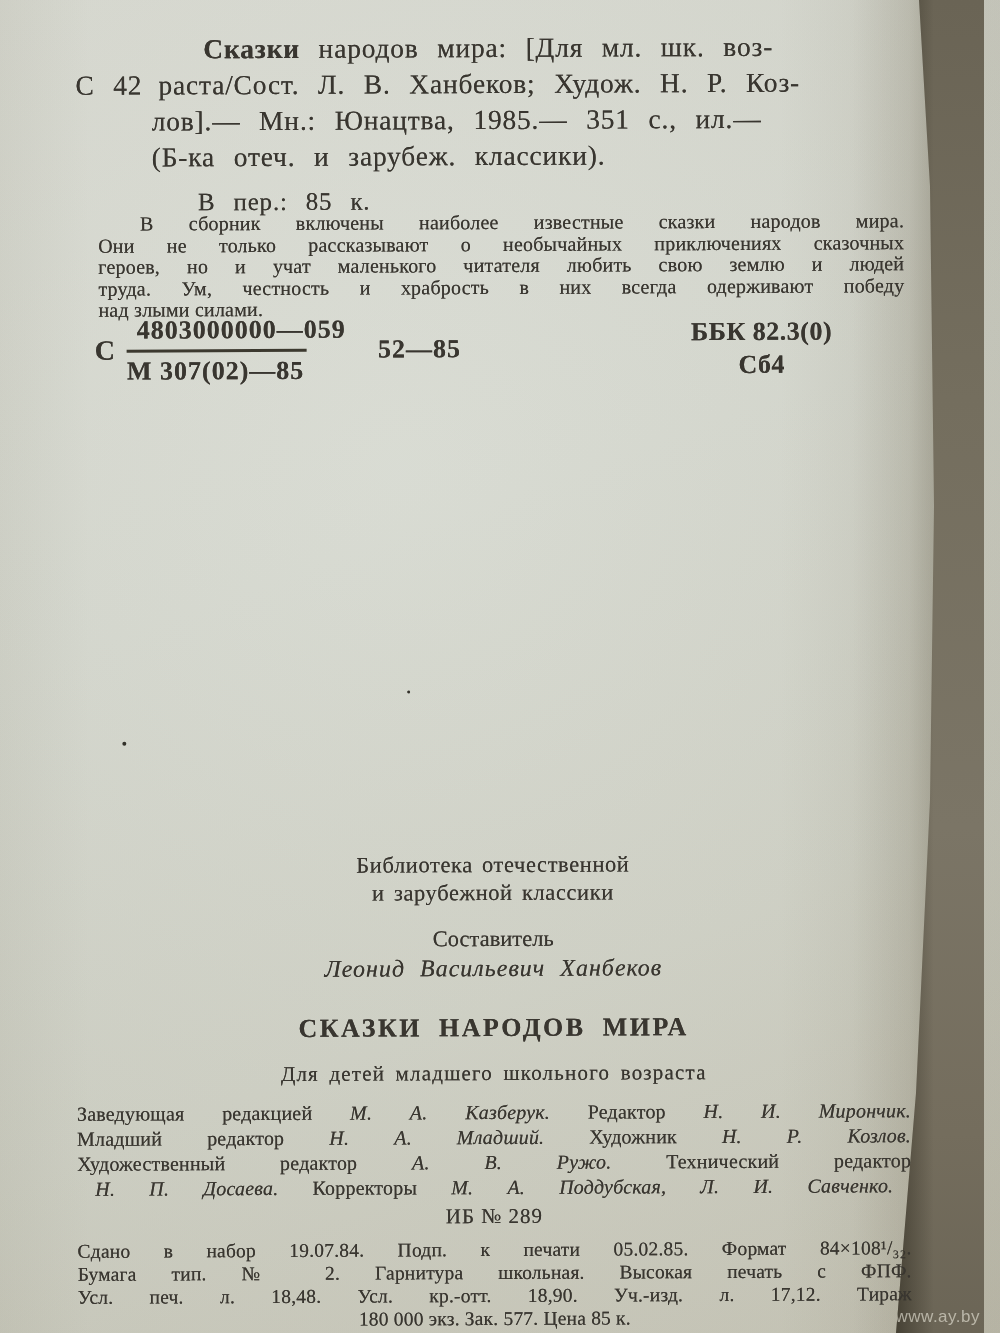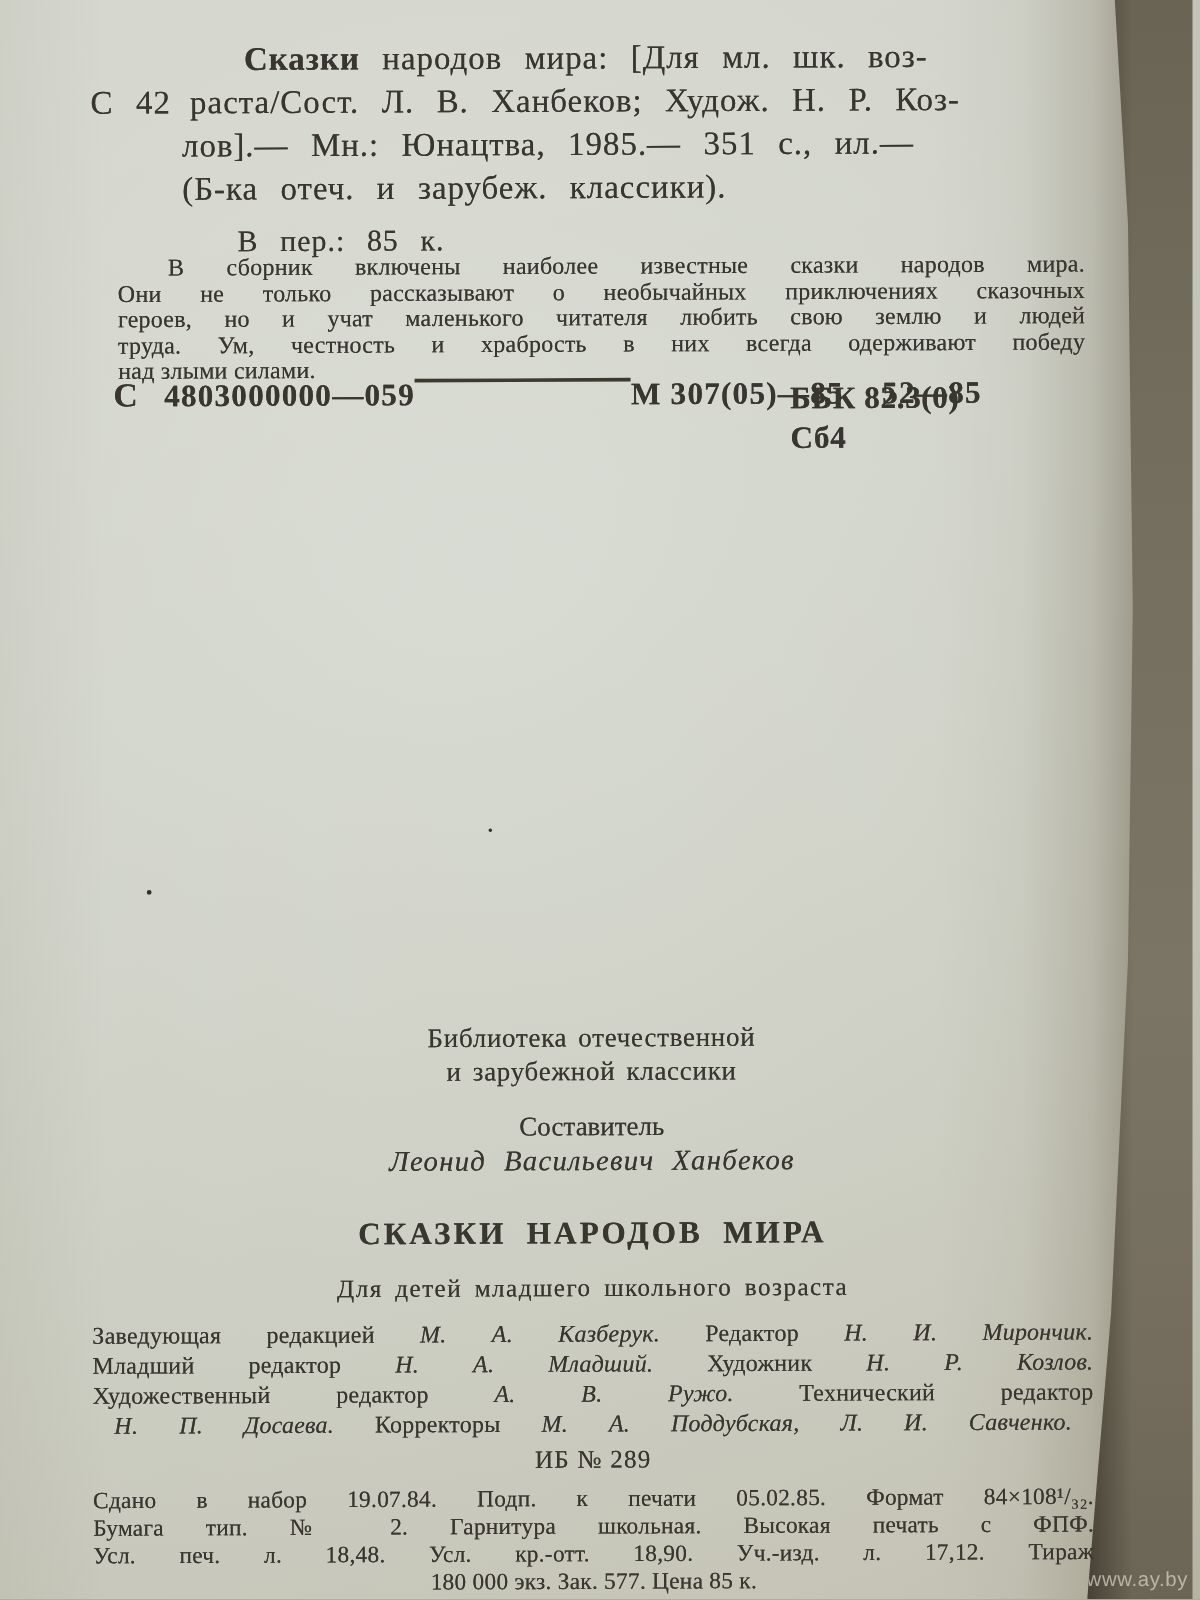--- a/index.html
+++ b/index.html
@@ -17,21 +17,21 @@
     content:''; position:absolute; inset:0; pointer-events:none;
     background:
       radial-gradient(120% 90% at 40% 35%, rgba(255,255,255,0.06) 0%, rgba(120,115,95,0.13) 100%),
       linear-gradient(90deg, rgba(140,135,115,0.10) 0%, rgba(0,0,0,0) 9%, rgba(0,0,0,0) 78%, rgba(118,110,88,0.16) 95%);
   }
   .edge-shade{
     position:absolute; top:0; bottom:0; left:852px; width:104px; pointer-events:none;
     background:linear-gradient(90deg, rgba(121,113,92,0) 0%, rgba(121,113,92,0.16) 55%, rgba(98,91,71,0.45) 100%);
   }
   .book-edge{
-    position:absolute; top:0; right:6px; width:92px; height:100%;
+    position:absolute; top:0; right:16px; width:92px; height:100%;
     background:linear-gradient(180deg,#6a6455 0%,#746e5e 30%,#7b7566 62%,#746d5d 85%,#6b6556 100%);
     clip-path:polygon(27px 0%, 38px 14%, 42px 38%, 38px 60%, 24px 82%, 4px 100%, 100% 100%, 100% 0%);
   }
   .book-edge::before{
     content:''; position:absolute; left:0; top:0; width:58px; height:100%;
     background:linear-gradient(90deg, rgba(32,29,19,0.55), rgba(32,29,19,0) 72%);
   }
   .watermark{
     position:absolute; right:4px; bottom:6px;
     font-family:"Liberation Sans","DejaVu Sans",sans-serif;
@@ -56,26 +56,26 @@
   .tline.noj{text-align-last:left;}
   .tline.first{text-indent:42px;}
   .tline.pad{padding:0 18px;}
   .tline.centerline{text-align:center; text-align-last:center;}
   .it{font-style:italic;}
 
   
   .codes{position:absolute; top:312px; left:96px; width:812px; font-weight:bold;}
   .code-formula{display:flex; align-items:center; font-size:26px;}
   .cf-prefix{font-size:28px; margin-right:12px;}
-  .cf-frac{display:flex; flex-direction:row; align-items:flex-start;}
+  .cf-frac{display:flex; flex-direction:column; align-items:flex-start;}
   .cf-num{padding-left:10px; line-height:33px; letter-spacing:1px;}
   .cf-rule{width:180px; height:2.5px; background:#3c392f; margin:3px 0 2px;}
   .cf-den{line-height:33px; letter-spacing:1px;}
   .cf-suffix{margin-left:32px; letter-spacing:1px;}
-  .code-right{position:absolute; left:564px; top:4px; width:178px; 
+  .code-right{position:absolute; left:578px; top:4px; width:178px; text-align:center;
     font-size:26px; line-height:33px; letter-spacing:.5px;}
 
   
   .mid{position:absolute; left:75px; width:834px; text-align:center;}
   .series{top:851px; font-size:22.5px; line-height:28px; letter-spacing:.6px; word-spacing:3px;}
   .series div{margin:0;}
   .compiler-label{top:926px; font-size:22.5px;}
   .compiler-name{top:955px; font-size:24px; font-style:italic; letter-spacing:1px; word-spacing:8px;}
   .main-title{top:1013px; font-size:26px; font-weight:bold; letter-spacing:2.5px; word-spacing:8px;}
   .audience{top:1061px; font-size:21px; letter-spacing:1.2px; word-spacing:4px;}
@@ -119,21 +119,21 @@
         <div class="tline ">труда. Ум, честность и храбрость в них всегда одерживают победу</div>
         <div class="tline noj">над злыми силами.</div>
       </div>
 
     <div class="codes">
       <div class="code-formula">
         <span class="cf-prefix">С</span>
         <span class="cf-frac">
           <span class="cf-num">4803000000—059</span>
           <span class="cf-rule"></span>
-          <span class="cf-den">М 307(05)—85</span>
+          <span class="cf-den">М 307(02)—85</span>
         </span>
         <span class="cf-suffix">52—85</span>
       </div>
       <div class="code-right">
         <div>ББК 82.3(0)</div>
         <div>Сб4</div>
       </div>
     </div>
 
     <div class="mid series">

